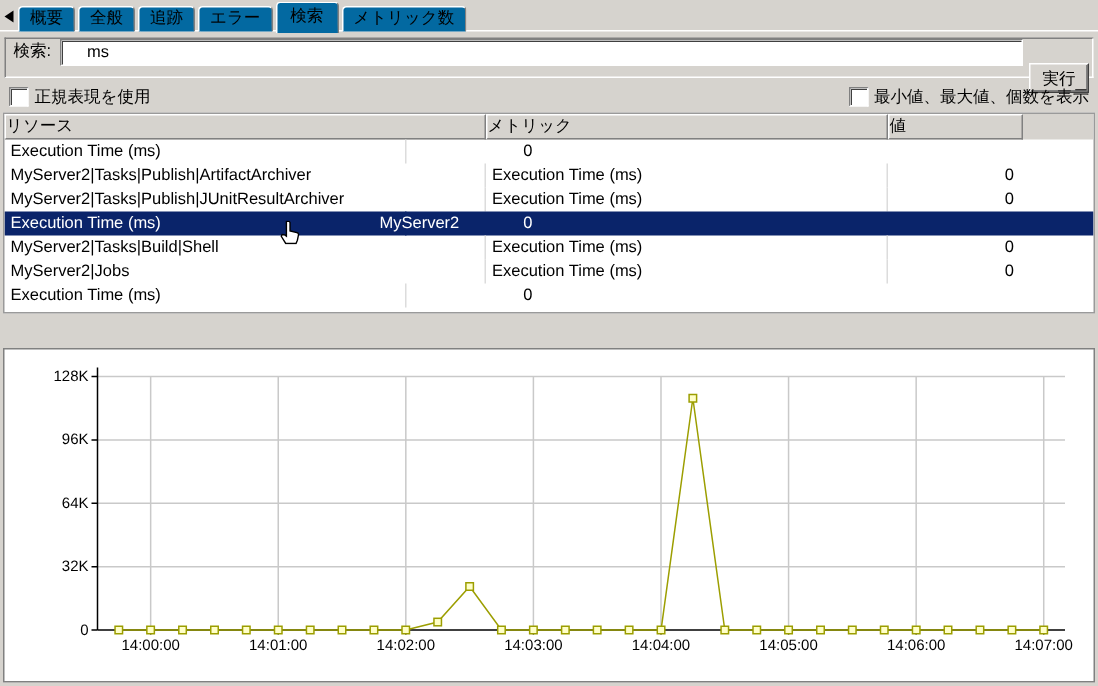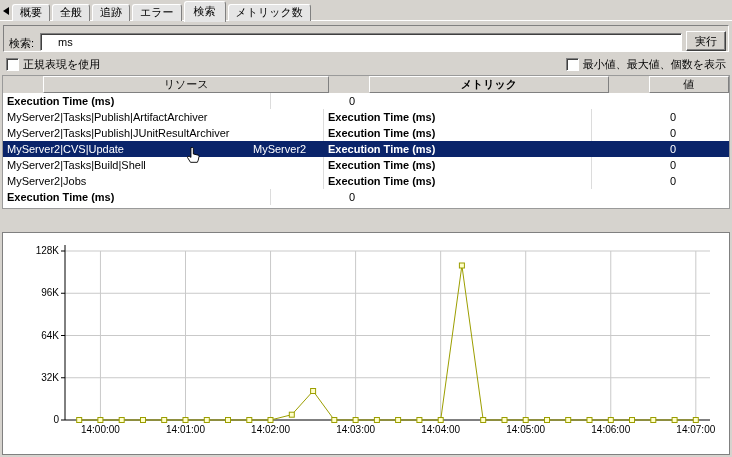--- a/index.html
+++ b/index.html
@@ -11,71 +11,71 @@
   }
   
   .collapse-arrow{
     position:absolute;left:3px;top:7px;width:0;height:0;
     border-top:4px solid transparent;border-bottom:4px solid transparent;
     border-right:6px solid #000;cursor:pointer;
   }
   
   .tabbar{position:absolute;left:12px;top:2px;height:19px;display:flex;align-items:flex-end;z-index:2;}
   .tab{
-    background:#e5e5e5;border:1px solid #808080;border-bottom:none;
+    background:#0369a1;border:1px solid #808080;border-bottom:none;
     border-top-color:#fff;border-left-color:#fff;
     border-radius:3px 3px 0 0;margin-right:2px;
     padding:1px 7px 2px;height:13px;line-height:13px;cursor:pointer;white-space:nowrap;
   }
   .tab.active{
     padding:2px 9px 3px;height:15px;line-height:15px;
     position:relative;z-index:4;margin-bottom:-1px;
   }
   .content-top-edge{position:absolute;left:0;top:20px;width:732px;height:1px;background:#fff;z-index:1;}
   
   .search-panel{
     position:absolute;left:3px;top:25px;width:726px;height:27px;box-sizing:border-box;
     border:1px solid;border-color:#808080 #ffffff #ffffff #808080;
-    display:flex;align-items:flex-end;padding:0 2px;gap:4px;
+    display:flex;align-items:flex-start;padding:0 2px;gap:4px;
   }
   .search-label{white-space:nowrap;padding:0 2px 0 3px;}
   .text-input{
     flex:1;height:18px;box-sizing:border-box;background:#fff;
     border:1px solid #808080;border-bottom-color:#fff;border-right-color:#fff;
     box-shadow:inset 1px 1px 0 #404040;
     font-family:"Liberation Sans", sans-serif;font-size:11px;padding:0 17px;outline:none;
   }
   .btn{
     height:20px;min-width:40px;background:#d6d3ce;
     border:1px solid;border-color:#ffffff #404040 #404040 #ffffff;
     box-shadow:inset -1px -1px 0 #808080;
-    font-family:"Liberation Sans", sans-serif;font-size:11px;cursor:pointer;padding:0 4px;
+    font-family:"Liberation Sans", sans-serif;font-size:11px;cursor:pointer;padding:0 4px;margin-top:16px;
   }
   
   .options-row{
     position:absolute;left:3px;top:56px;width:726px;height:16px;
     display:flex;justify-content:space-between;align-items:center;padding:0 3px;box-sizing:border-box;
   }
   .check-wrap{display:flex;align-items:center;gap:4px;cursor:pointer;}
   .checkbox{
     width:11px;height:11px;background:#fff;display:inline-block;
     border:1px solid #808080;border-bottom-color:#fff;border-right-color:#fff;
     box-shadow:inset 1px 1px 0 #404040;
   }
   
   .table{
     position:absolute;left:2px;top:75px;width:728px;height:134px;box-sizing:border-box;
     background:#fff;border:1px solid #9a9a9a;overflow:hidden;
   }
   .thead{display:flex;height:17px;background:#d6d3ce;}
   .th{
     box-sizing:border-box;border:1px solid;border-color:#ffffff #808080 #808080 #ffffff;
-    text-align:center;line-height:15px;cursor:pointer;overflow:hidden;white-space:nowrap;margin-left:40px;
-  }
-  .col-res{width:321px;} .col-met{width:268px;font-weight:bold;} .col-val{width:90px;}
+    line-height:15px;cursor:pointer;overflow:hidden;white-space:nowrap;
+  }
+  .col-res{width:321px;} .col-met{width:268px;} .col-val{width:90px;}
   .row{display:flex;height:16px;line-height:16px;cursor:default;position:relative;}
   .td{box-sizing:border-box;padding:0 4px;overflow:hidden;white-space:nowrap;}
   .td.col-res,.td.col-met{border-right:1px solid #dcdcdc;}
   .td.col-val{text-align:right;padding-right:6px;}
   .row.selected{background:#0a246a;color:#fff;}
   .row.selected .td{border-right-color:#0a246a;}
   .row-tooltip{position:absolute;left:250px;top:0;color:#fff;line-height:16px;}
   
   .mouse-cursor{position:absolute;left:186px;top:147px;z-index:10;}
   
@@ -132,21 +132,20 @@
     <div class="td col-res">MyServer2|Tasks|Publish|ArtifactArchiver</div>
     <div class="td col-met">Execution Time (ms)</div>
     <div class="td col-val">0</div>
   </div>
   <div class="row">
     <div class="td col-res">MyServer2|Tasks|Publish|JUnitResultArchiver</div>
     <div class="td col-met">Execution Time (ms)</div>
     <div class="td col-val">0</div>
   </div>
   <div class="row selected">
-    <div class="td col-res">MyServer2|CVS|Update</div>
     <div class="td col-met">Execution Time (ms)</div>
     <div class="td col-val">0</div>
     <span class="row-tooltip">MyServer2</span>
   </div>
   <div class="row">
     <div class="td col-res">MyServer2|Tasks|Build|Shell</div>
     <div class="td col-met">Execution Time (ms)</div>
     <div class="td col-val">0</div>
   </div>
   <div class="row">

